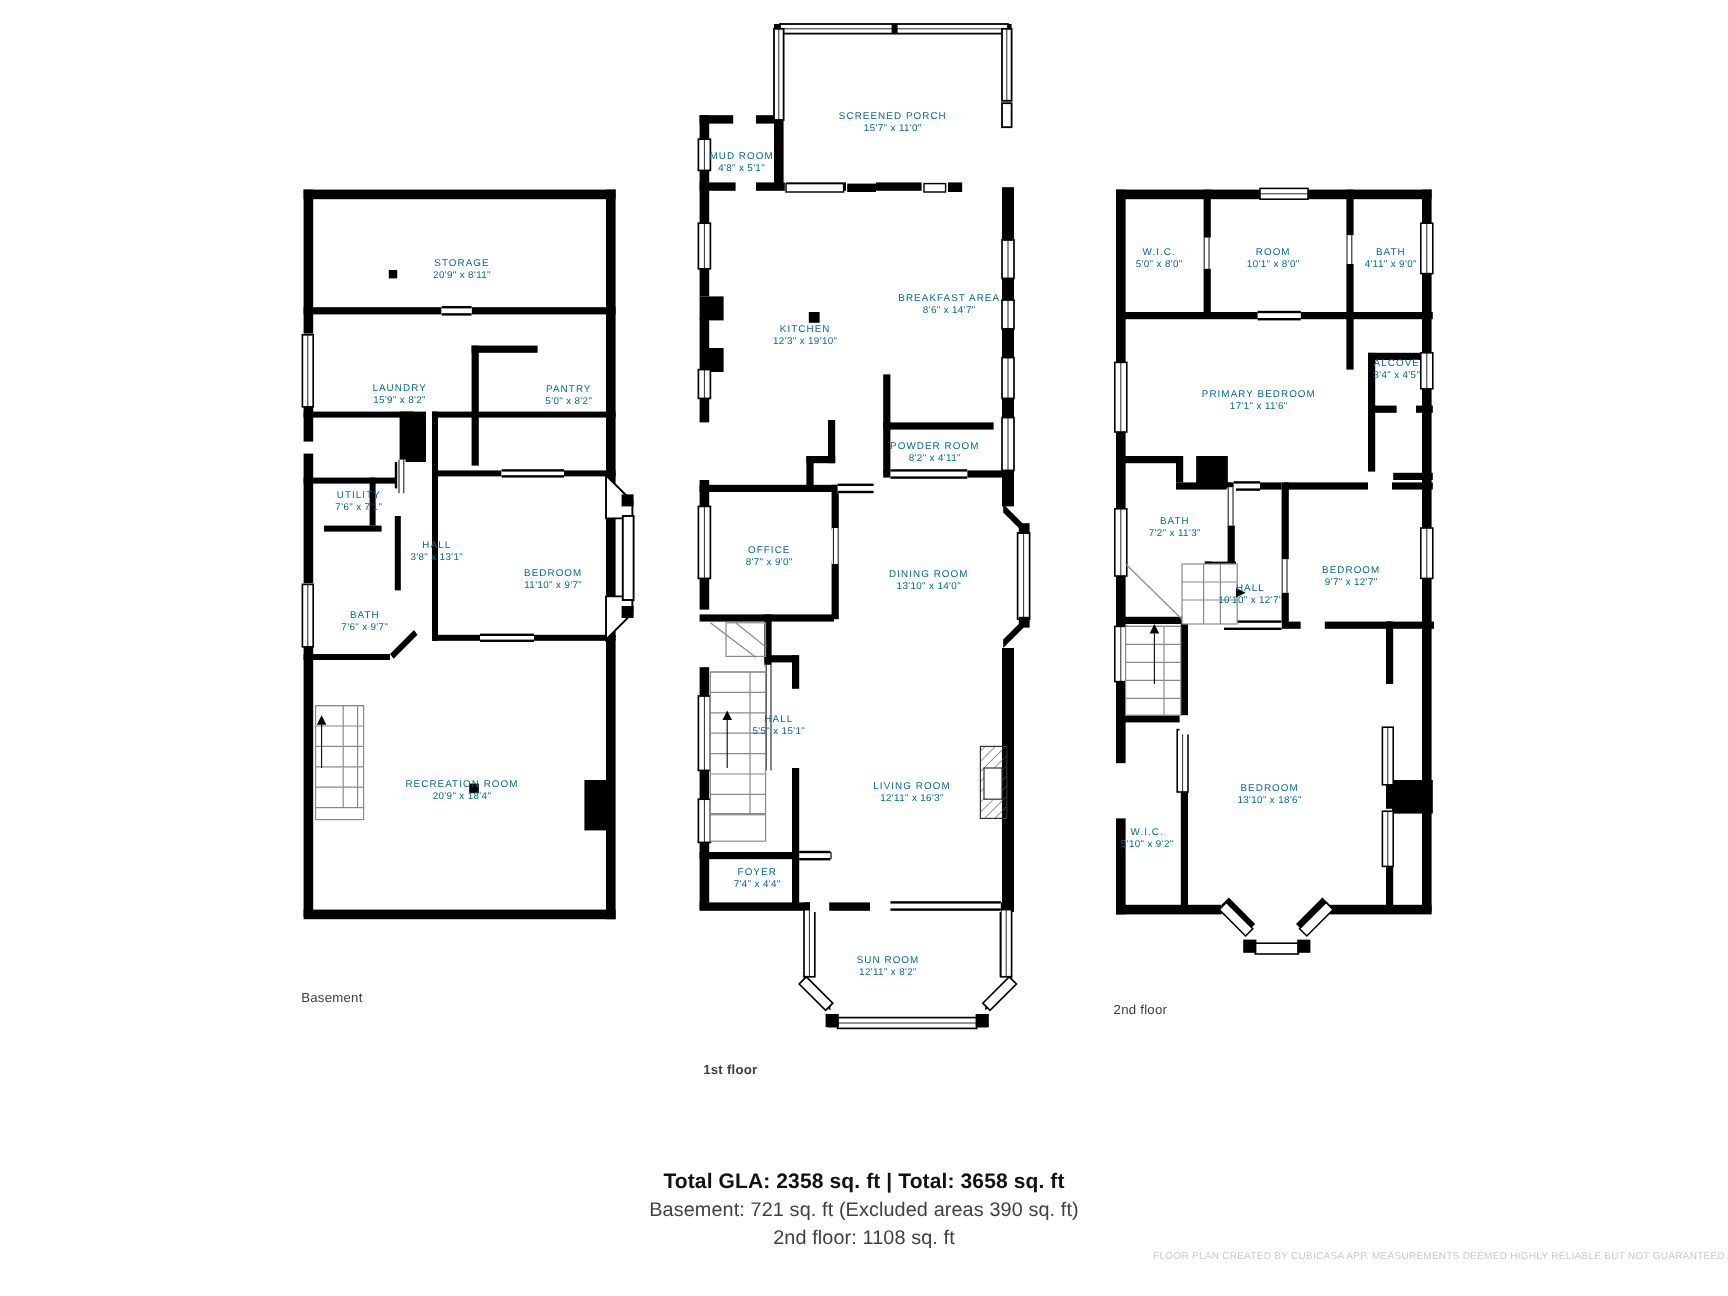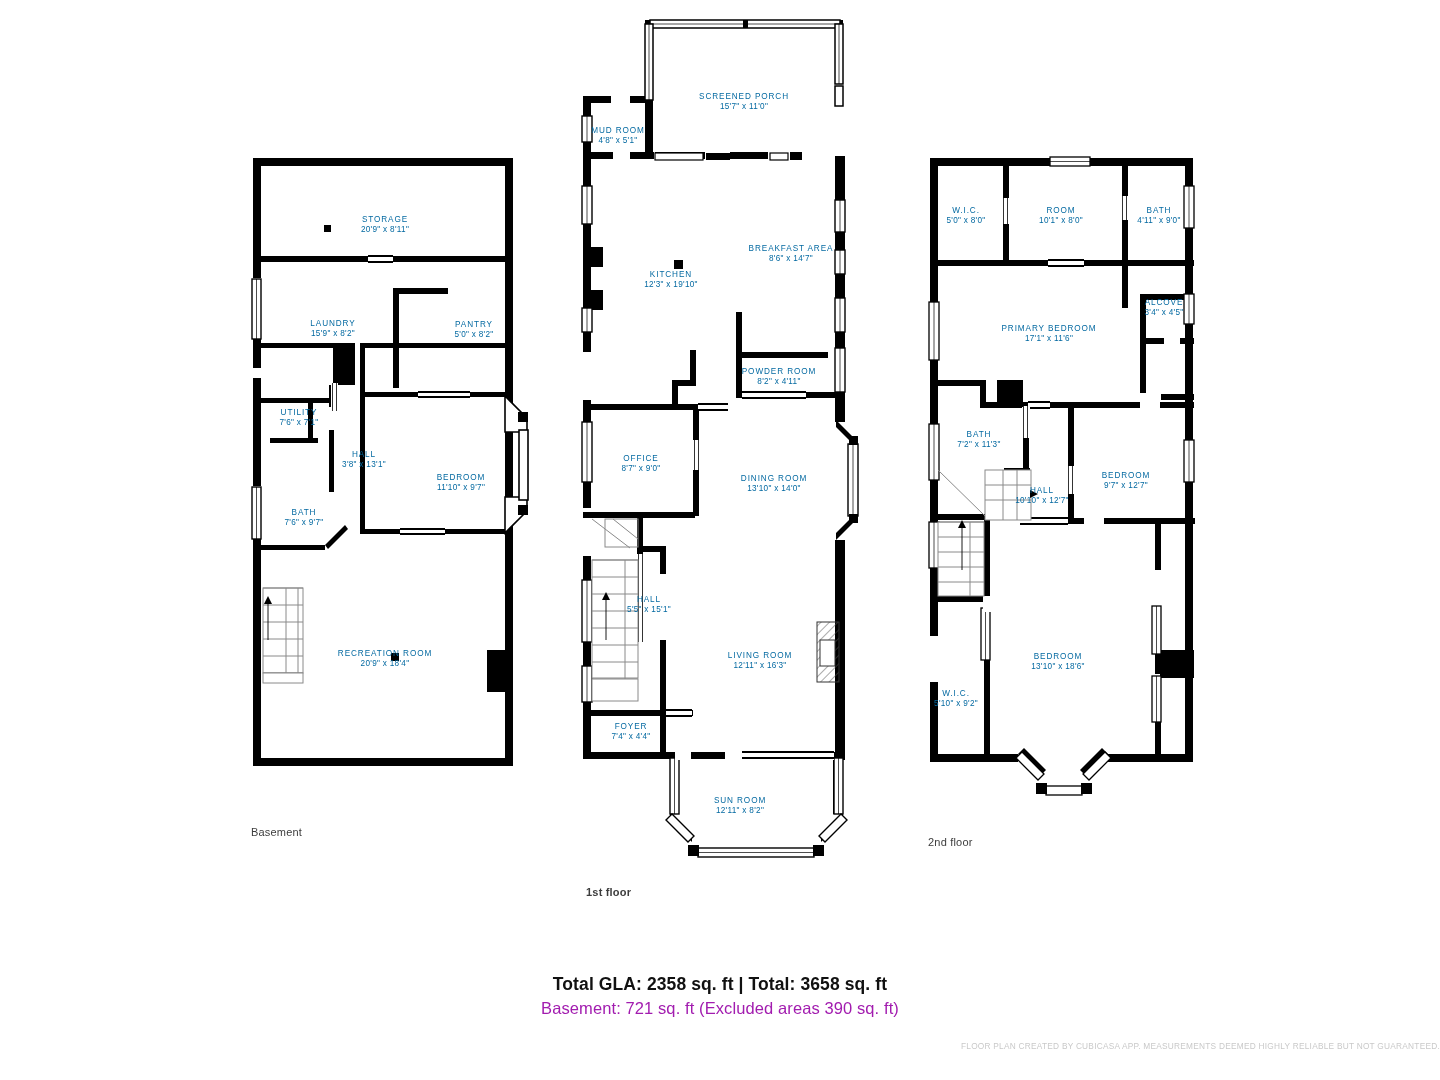--- a/index.html
+++ b/index.html
@@ -57,21 +57,21 @@
   #summary .sum-total{
     font-size:17.5px;
     font-weight:bold;
     color:#111;
     line-height:1.45;
     letter-spacing:0.1px;
   }
   #summary .sum-line{
     font-size:16.5px;
     font-weight:400;
-    color:#a21caf;
+    color:#404040;
     line-height:1.42;
     letter-spacing:0.1px;
   }
   #disclaimer{
     position:absolute;
     left:0;right:0;
     top:1041px;
     text-align:right;
     font-size:8.3px;
     color:#c9c9c9;
@@ -745,15 +745,16 @@
   </div>
 </div>
 
 <div class="floor-caption" id="cap-basement">Basement</div>
 <div class="floor-caption" id="cap-first">1st floor</div>
 <div class="floor-caption" id="cap-second">2nd floor</div>
 
 <div id="summary">
   <div class="sum-total">Total GLA: 2358 sq. ft | Total: 3658 sq. ft</div>
   <div class="sum-line">Basement: 721 sq. ft (Excluded areas 390 sq. ft)</div>
+  <div class="sum-line">2nd floor: 1108 sq. ft</div>
 </div>
 
 <div id="disclaimer">FLOOR PLAN CREATED BY CUBICASA APP. MEASUREMENTS DEEMED HIGHLY RELIABLE BUT NOT GUARANTEED.</div>
 
 </body></html>

